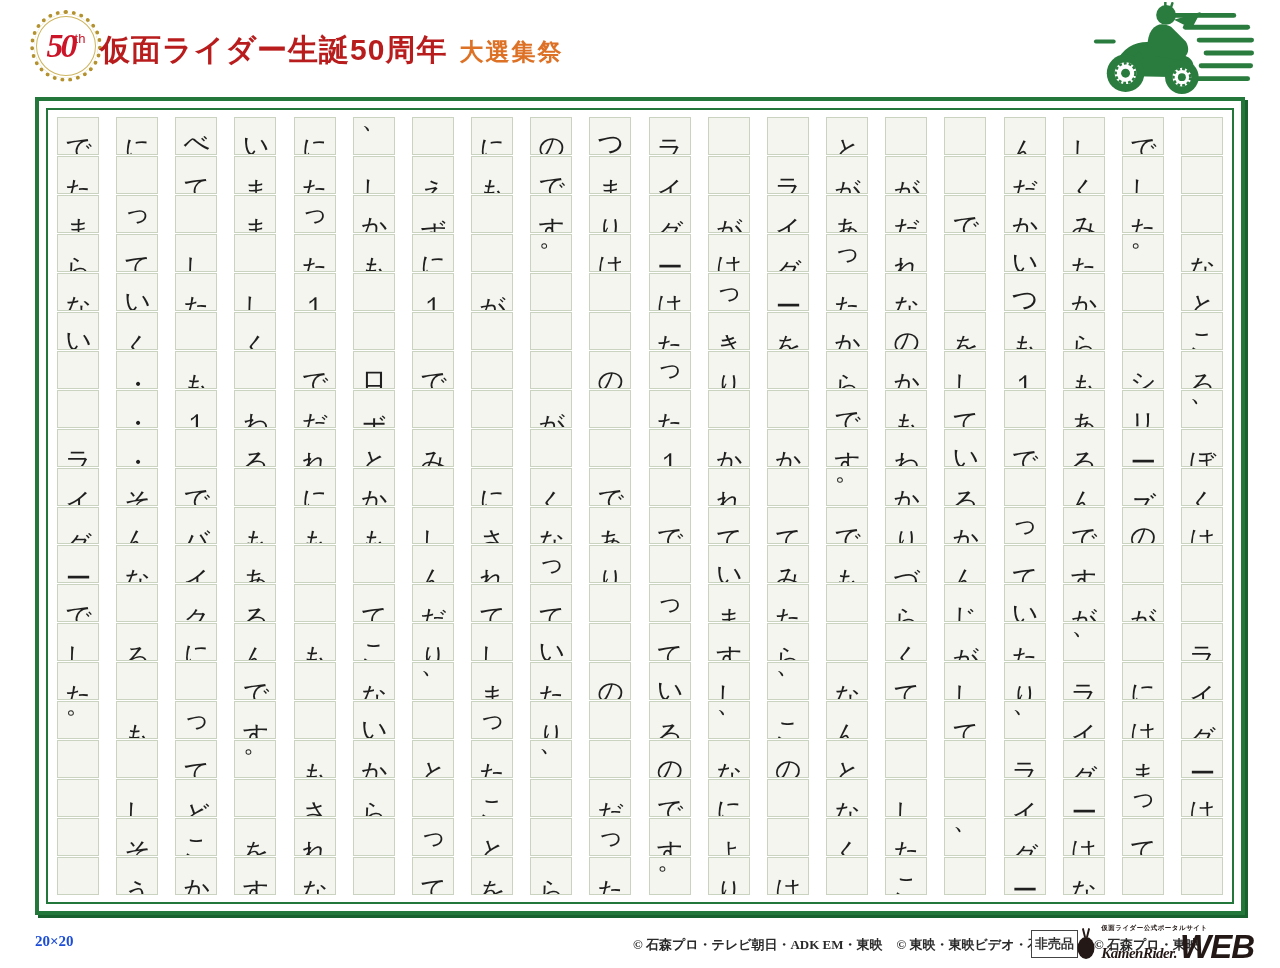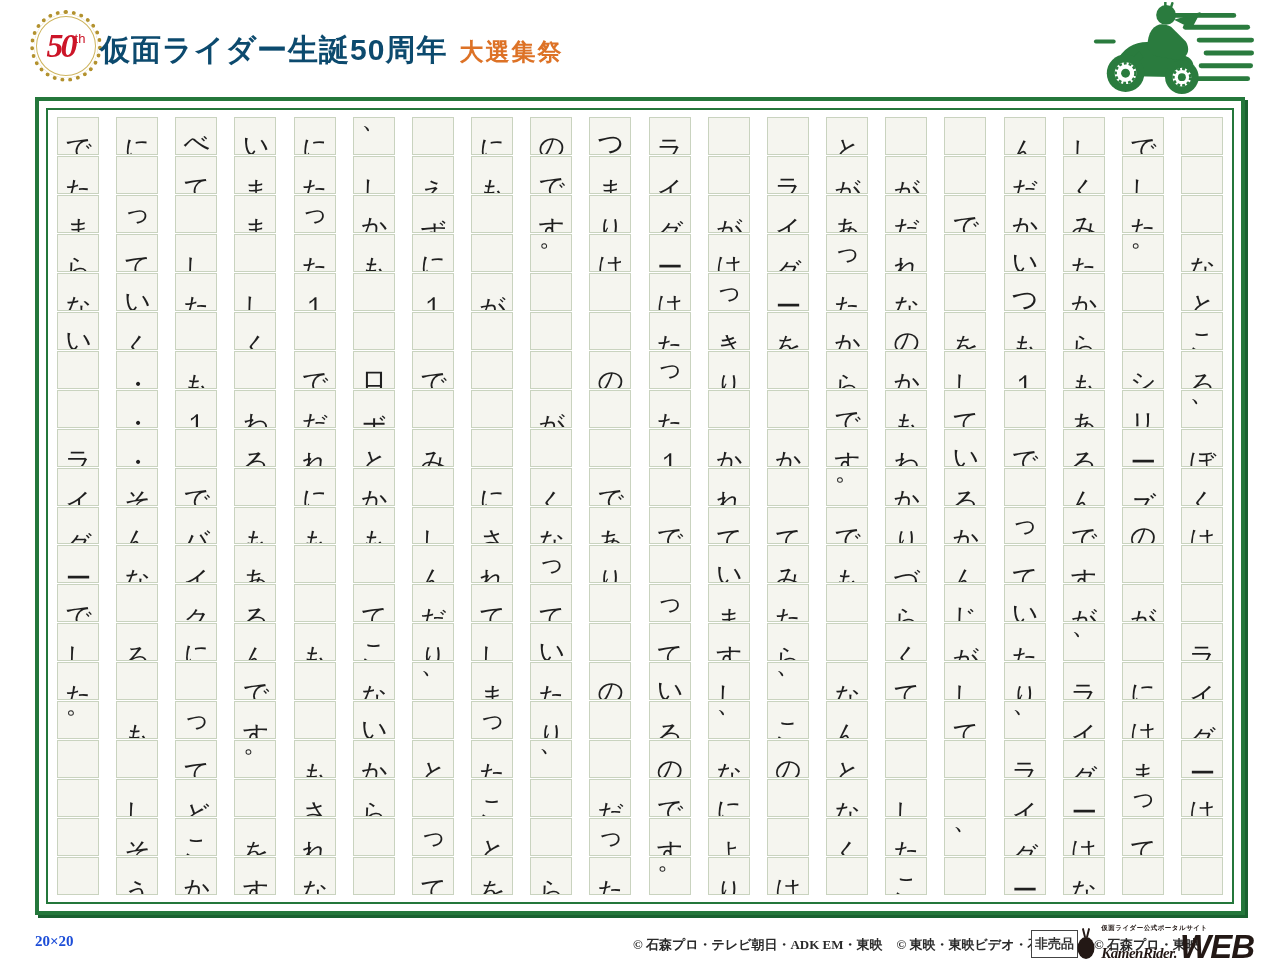--- a/index.html
+++ b/index.html
@@ -10,21 +10,21 @@
   
   .header { position:absolute; left:0; top:0; width:1280px; height:96px; }
   .badge { position:absolute; left:30px; top:10px; width:72px; height:72px;
            border:4px dotted #b3922f; border-radius:50%; box-sizing:border-box;
            display:flex; align-items:center; justify-content:center; background:#fff;
            box-shadow: inset 0 0 0 2px #fff, inset 0 0 0 3px #cfb661; }
   .badge-num { font-family:"Liberation Serif", serif; font-style:italic; font-weight:bold;
                font-size:34px; color:#cc1528; line-height:1; letter-spacing:-3px; }
   .badge-th  { font-size:13px; color:#cc1528; vertical-align:14px; letter-spacing:0; }
   .title-wrap { position:absolute; left:100px; top:30px; white-space:nowrap; }
-  .title-main { font-size:30px; font-weight:800; color:#0c4a6e; letter-spacing:1px; }
+  .title-main { font-size:30px; font-weight:800; color:#b91c1c; letter-spacing:1px; }
   .title-accent { font-size:24px; font-weight:800; color:#dd7226; margin-left:12px; letter-spacing:2px; }
   .moto { position:absolute; left:1088px; top:2px; }
 
   
   .sheet { position:absolute; left:35px; top:97px; width:1210px; height:818px;
            box-sizing:border-box; background:#ffffff;
            border:4px solid #24773b; box-shadow:3px 3px 0 #1a6130; padding:7px; }
   .sheet-inner { width:100%; height:100%; box-sizing:border-box;
                  border:2px solid #24773b; padding:7px 9px; }
   .grid { width:100%; height:100%; display:flex; flex-direction:row-reverse;

